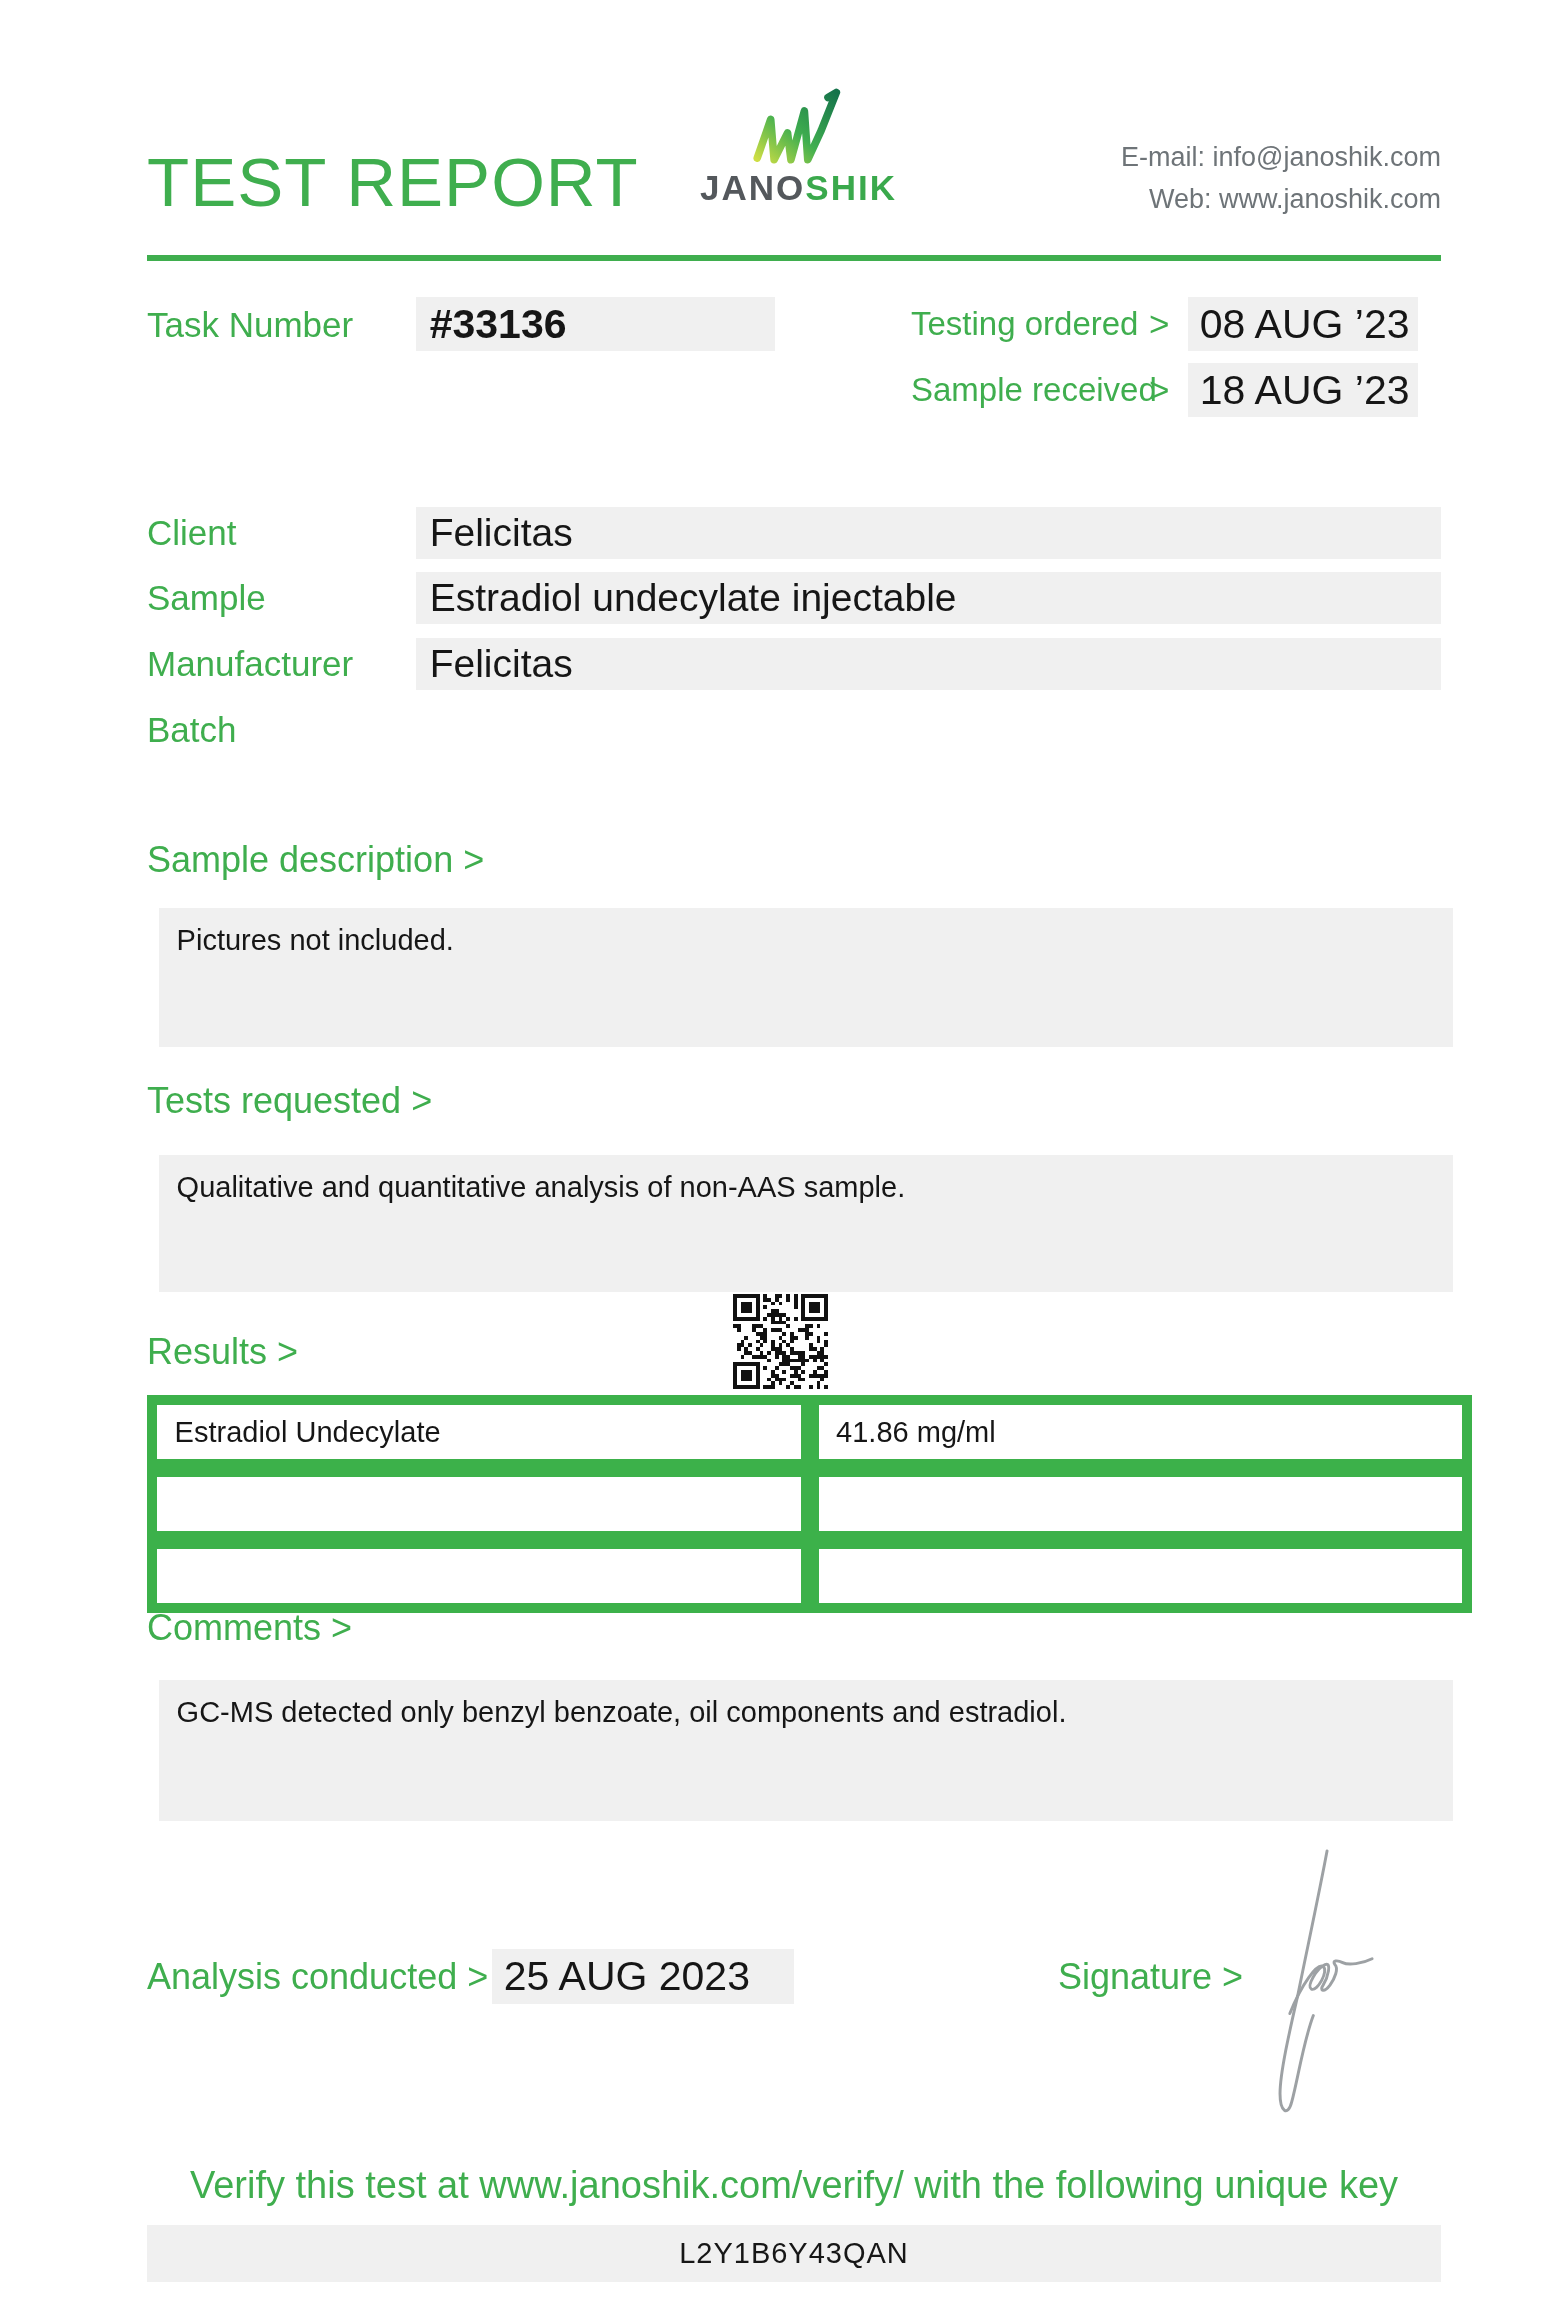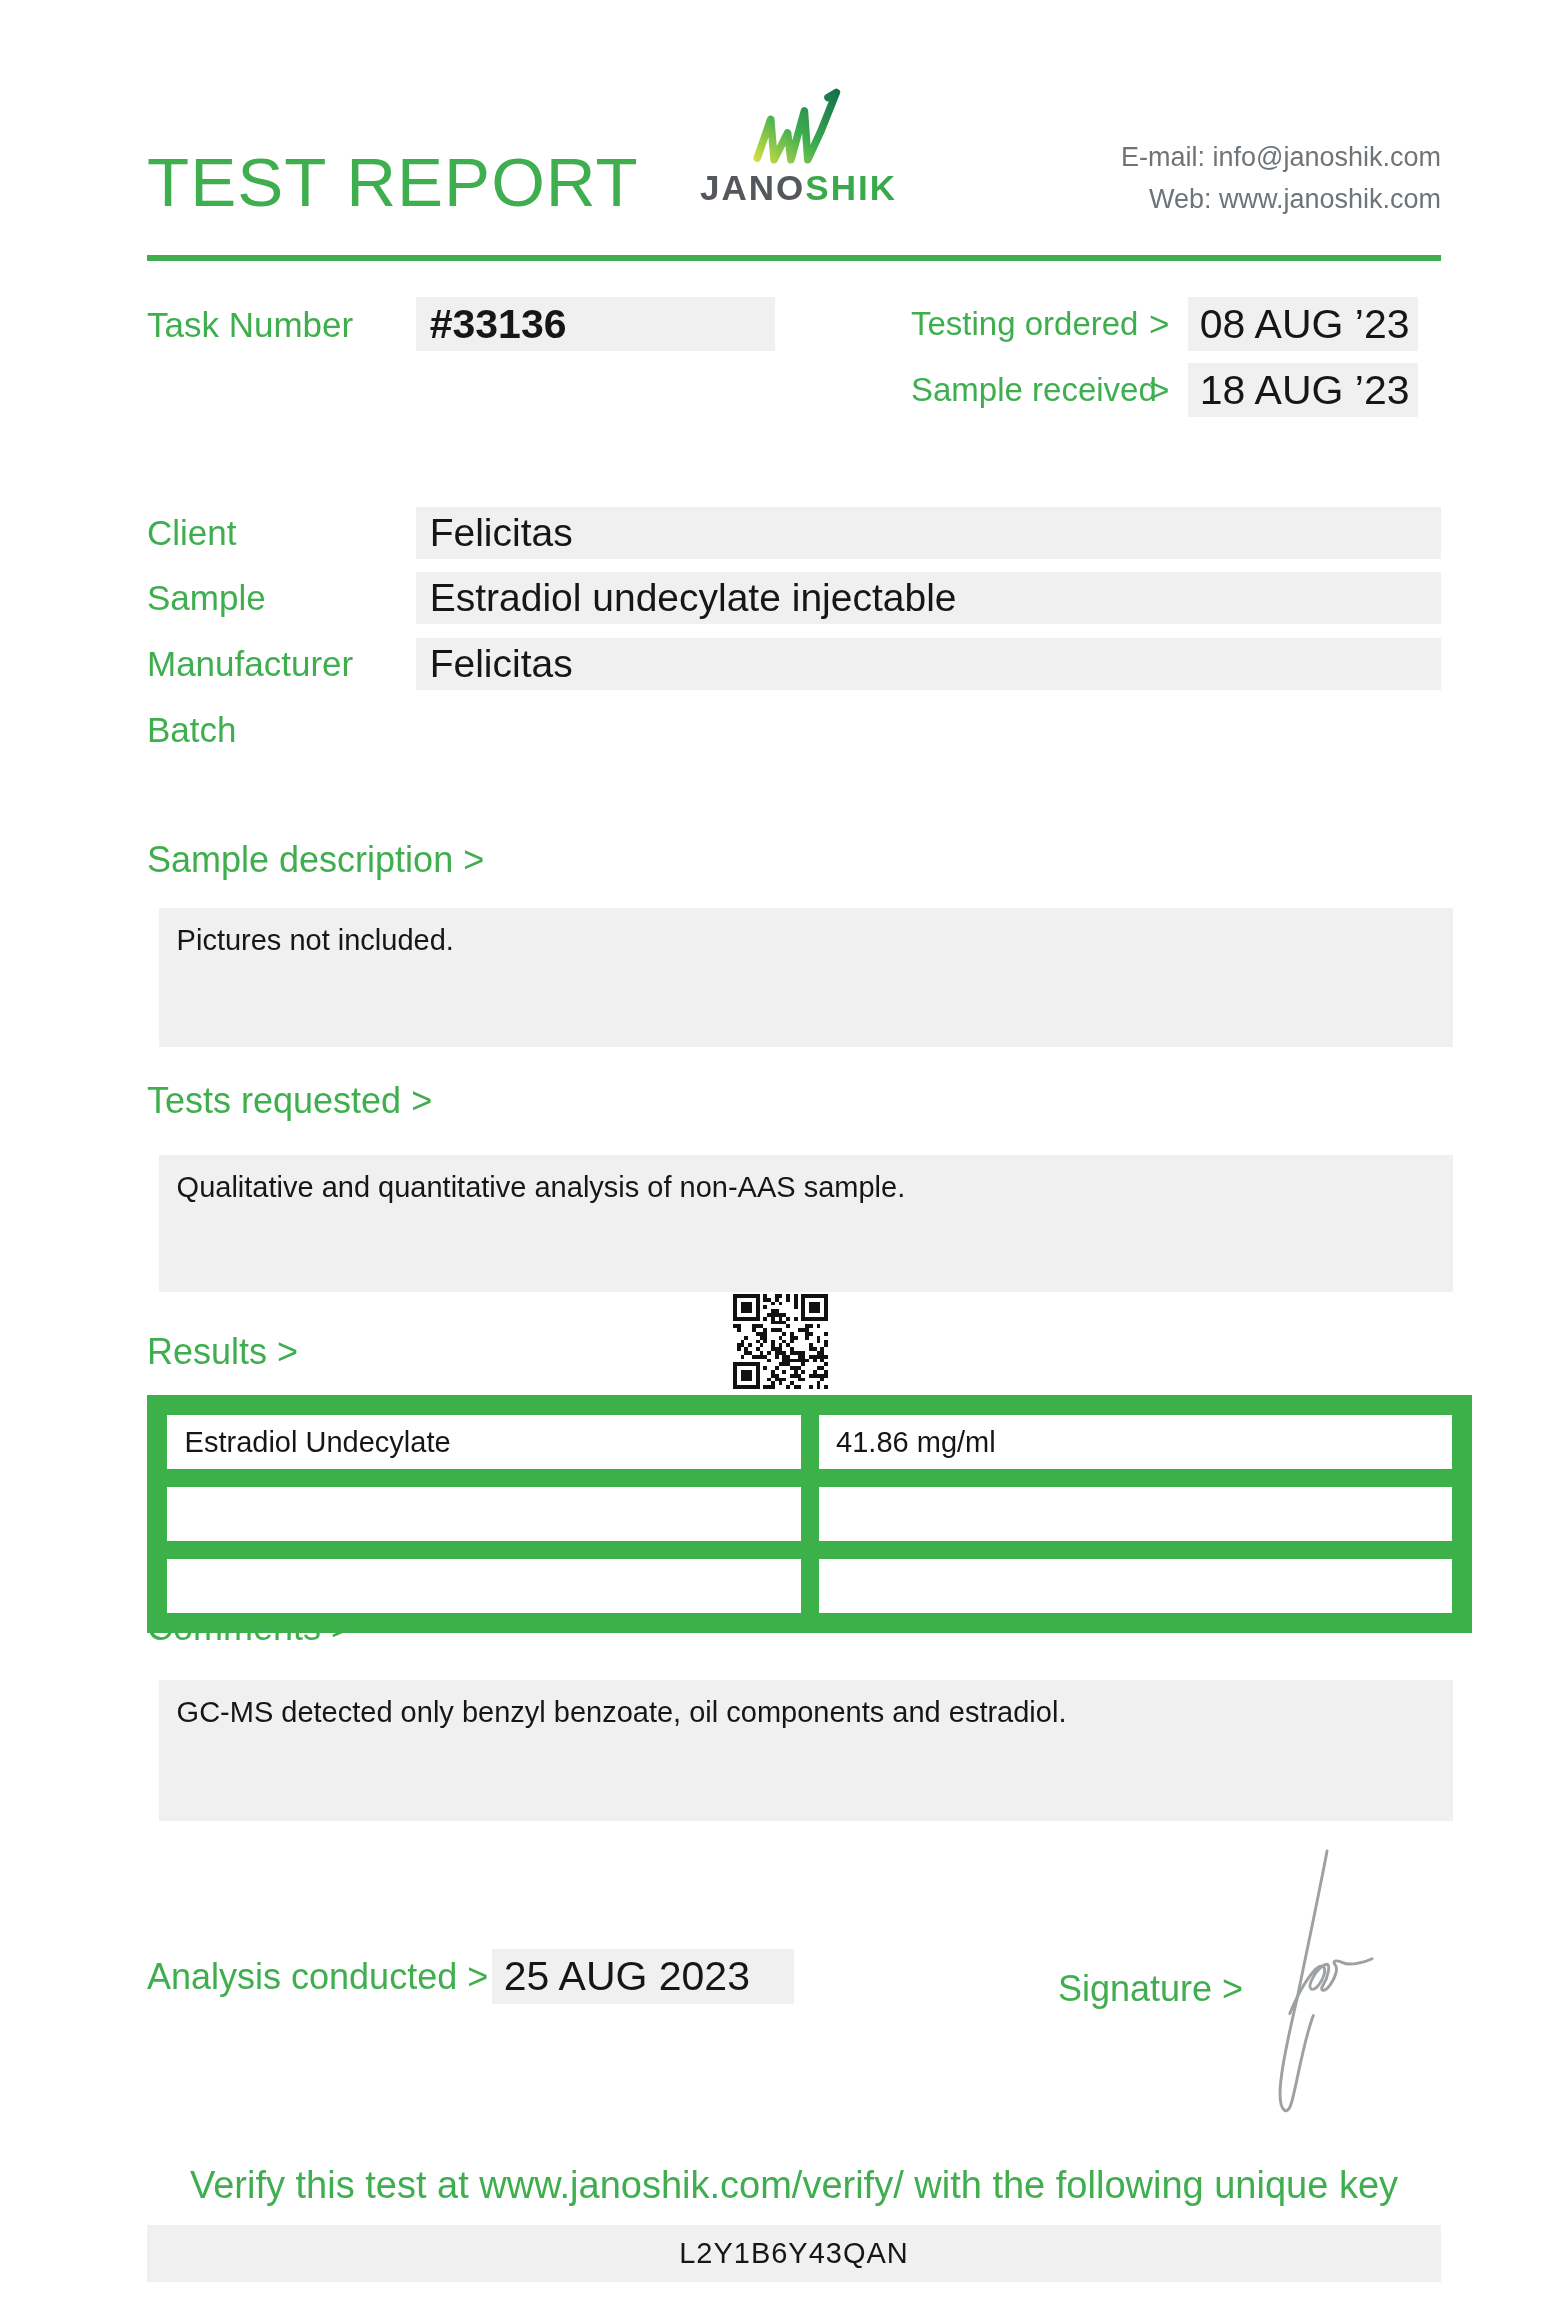--- a/index.html
+++ b/index.html
@@ -57,30 +57,30 @@
   .b-treq{top:1155px;height:137px;}
   .b-comments{top:1680px;height:141px;}
 
   
   .qr{left:733px;top:1294px;width:95px;height:95px;}
   .qr svg{width:95px;height:95px;display:block;fill:#111;shape-rendering:crispEdges;}
 
   
   .rtable{
     left:147px;top:1395px;width:1325px;box-sizing:border-box;
-    background:var(--table-green);padding:20px;
+    background:var(--table-green);padding:10px;
     display:grid;grid-template-columns:1fr 1fr;grid-auto-rows:54px;gap:18px;
   }
   .rtable .cell{background:#fff;font-size:29px;line-height:54px;padding-left:17.6px;white-space:nowrap;overflow:hidden;}
 
   
   .analysis-label{left:147px;top:1949px;font-size:36px;line-height:55px;color:var(--green);white-space:nowrap;}
   .date-box-analysis{left:492px;top:1949px;width:302px;height:55px;}
   .analysis-date{font-size:41px;line-height:55px;padding-left:11.8px;white-space:nowrap;}
-  .sig-label{left:1058px;top:1949px;font-size:36px;line-height:55px;color:var(--green);white-space:nowrap;margin-top:12px;}
+  .sig-label{left:1058px;top:1949px;font-size:36px;line-height:55px;color:var(--green);white-space:nowrap;}
   .sig{left:1270px;top:1849px;width:118px;height:286px;}
   .sig svg{width:118px;height:286px;display:block;}
 
   
   .verify{left:147px;top:2164px;width:1294px;text-align:center;font-size:38px;color:var(--green);white-space:nowrap;}
   .key-box{left:147px;top:2225px;width:1294px;height:57px;text-align:center;}
   .key-value{font-size:29px;line-height:57px;letter-spacing:1px;}
 </style>
 </head>
 <body>

